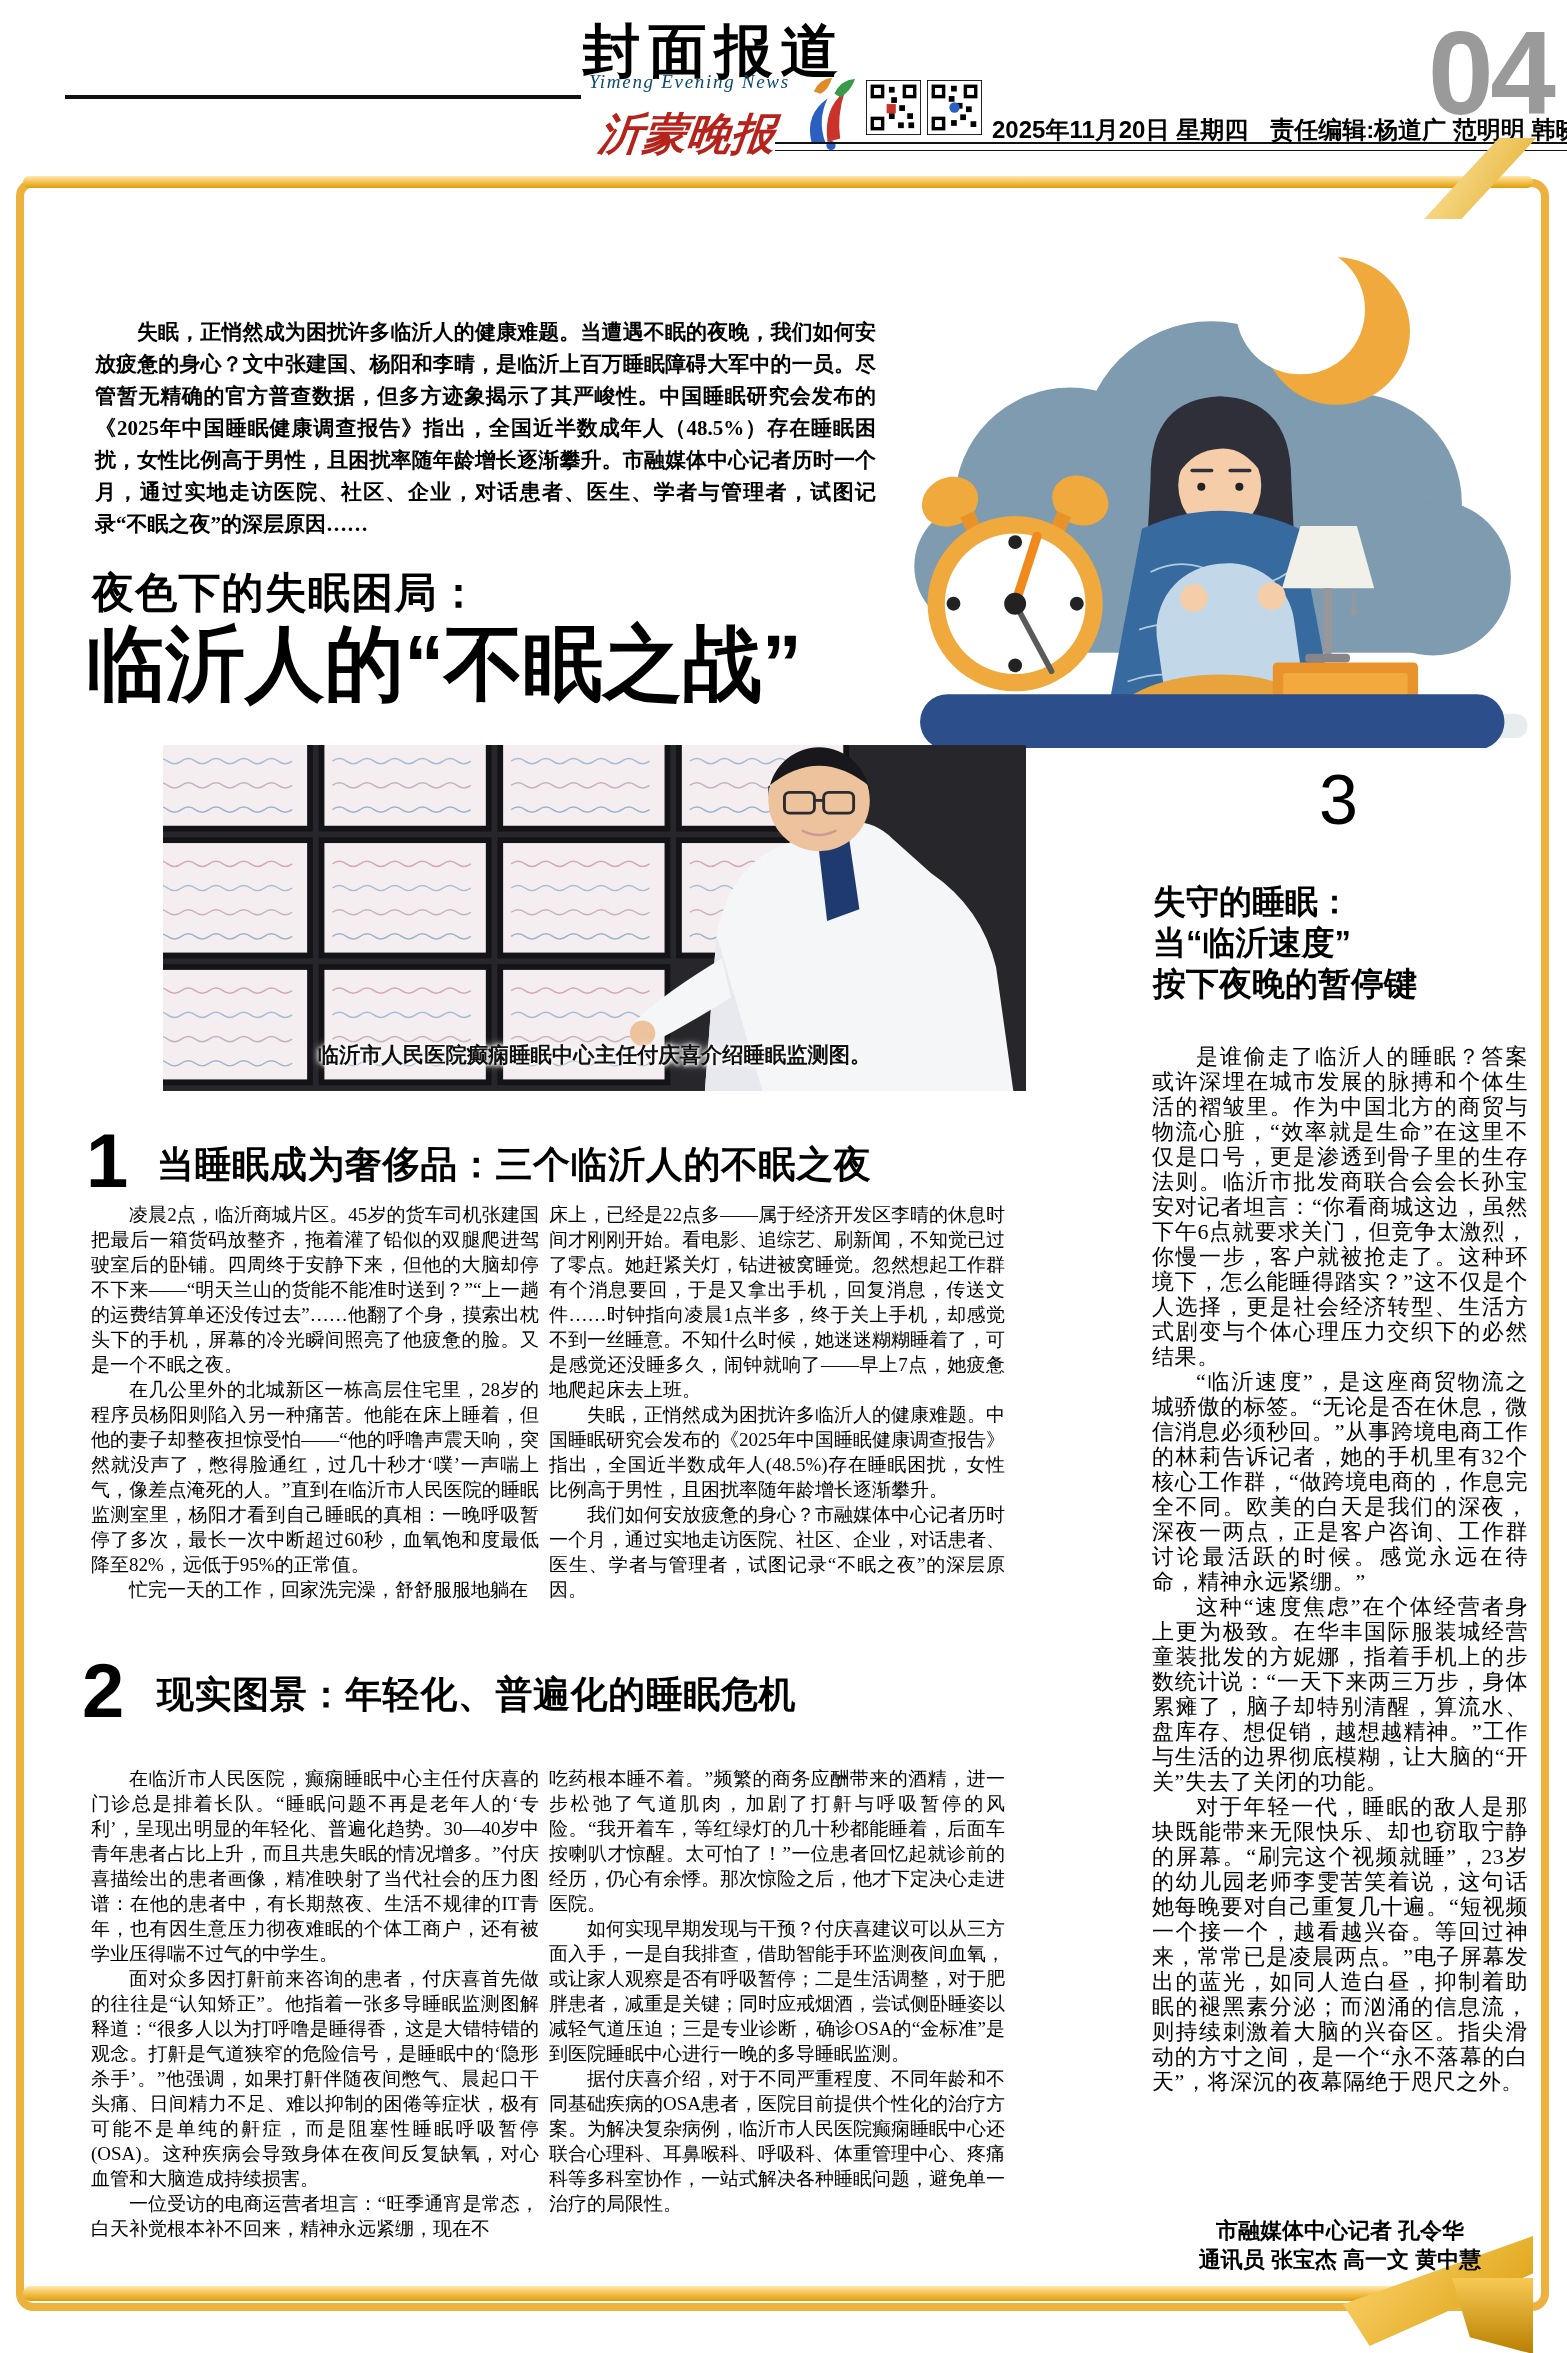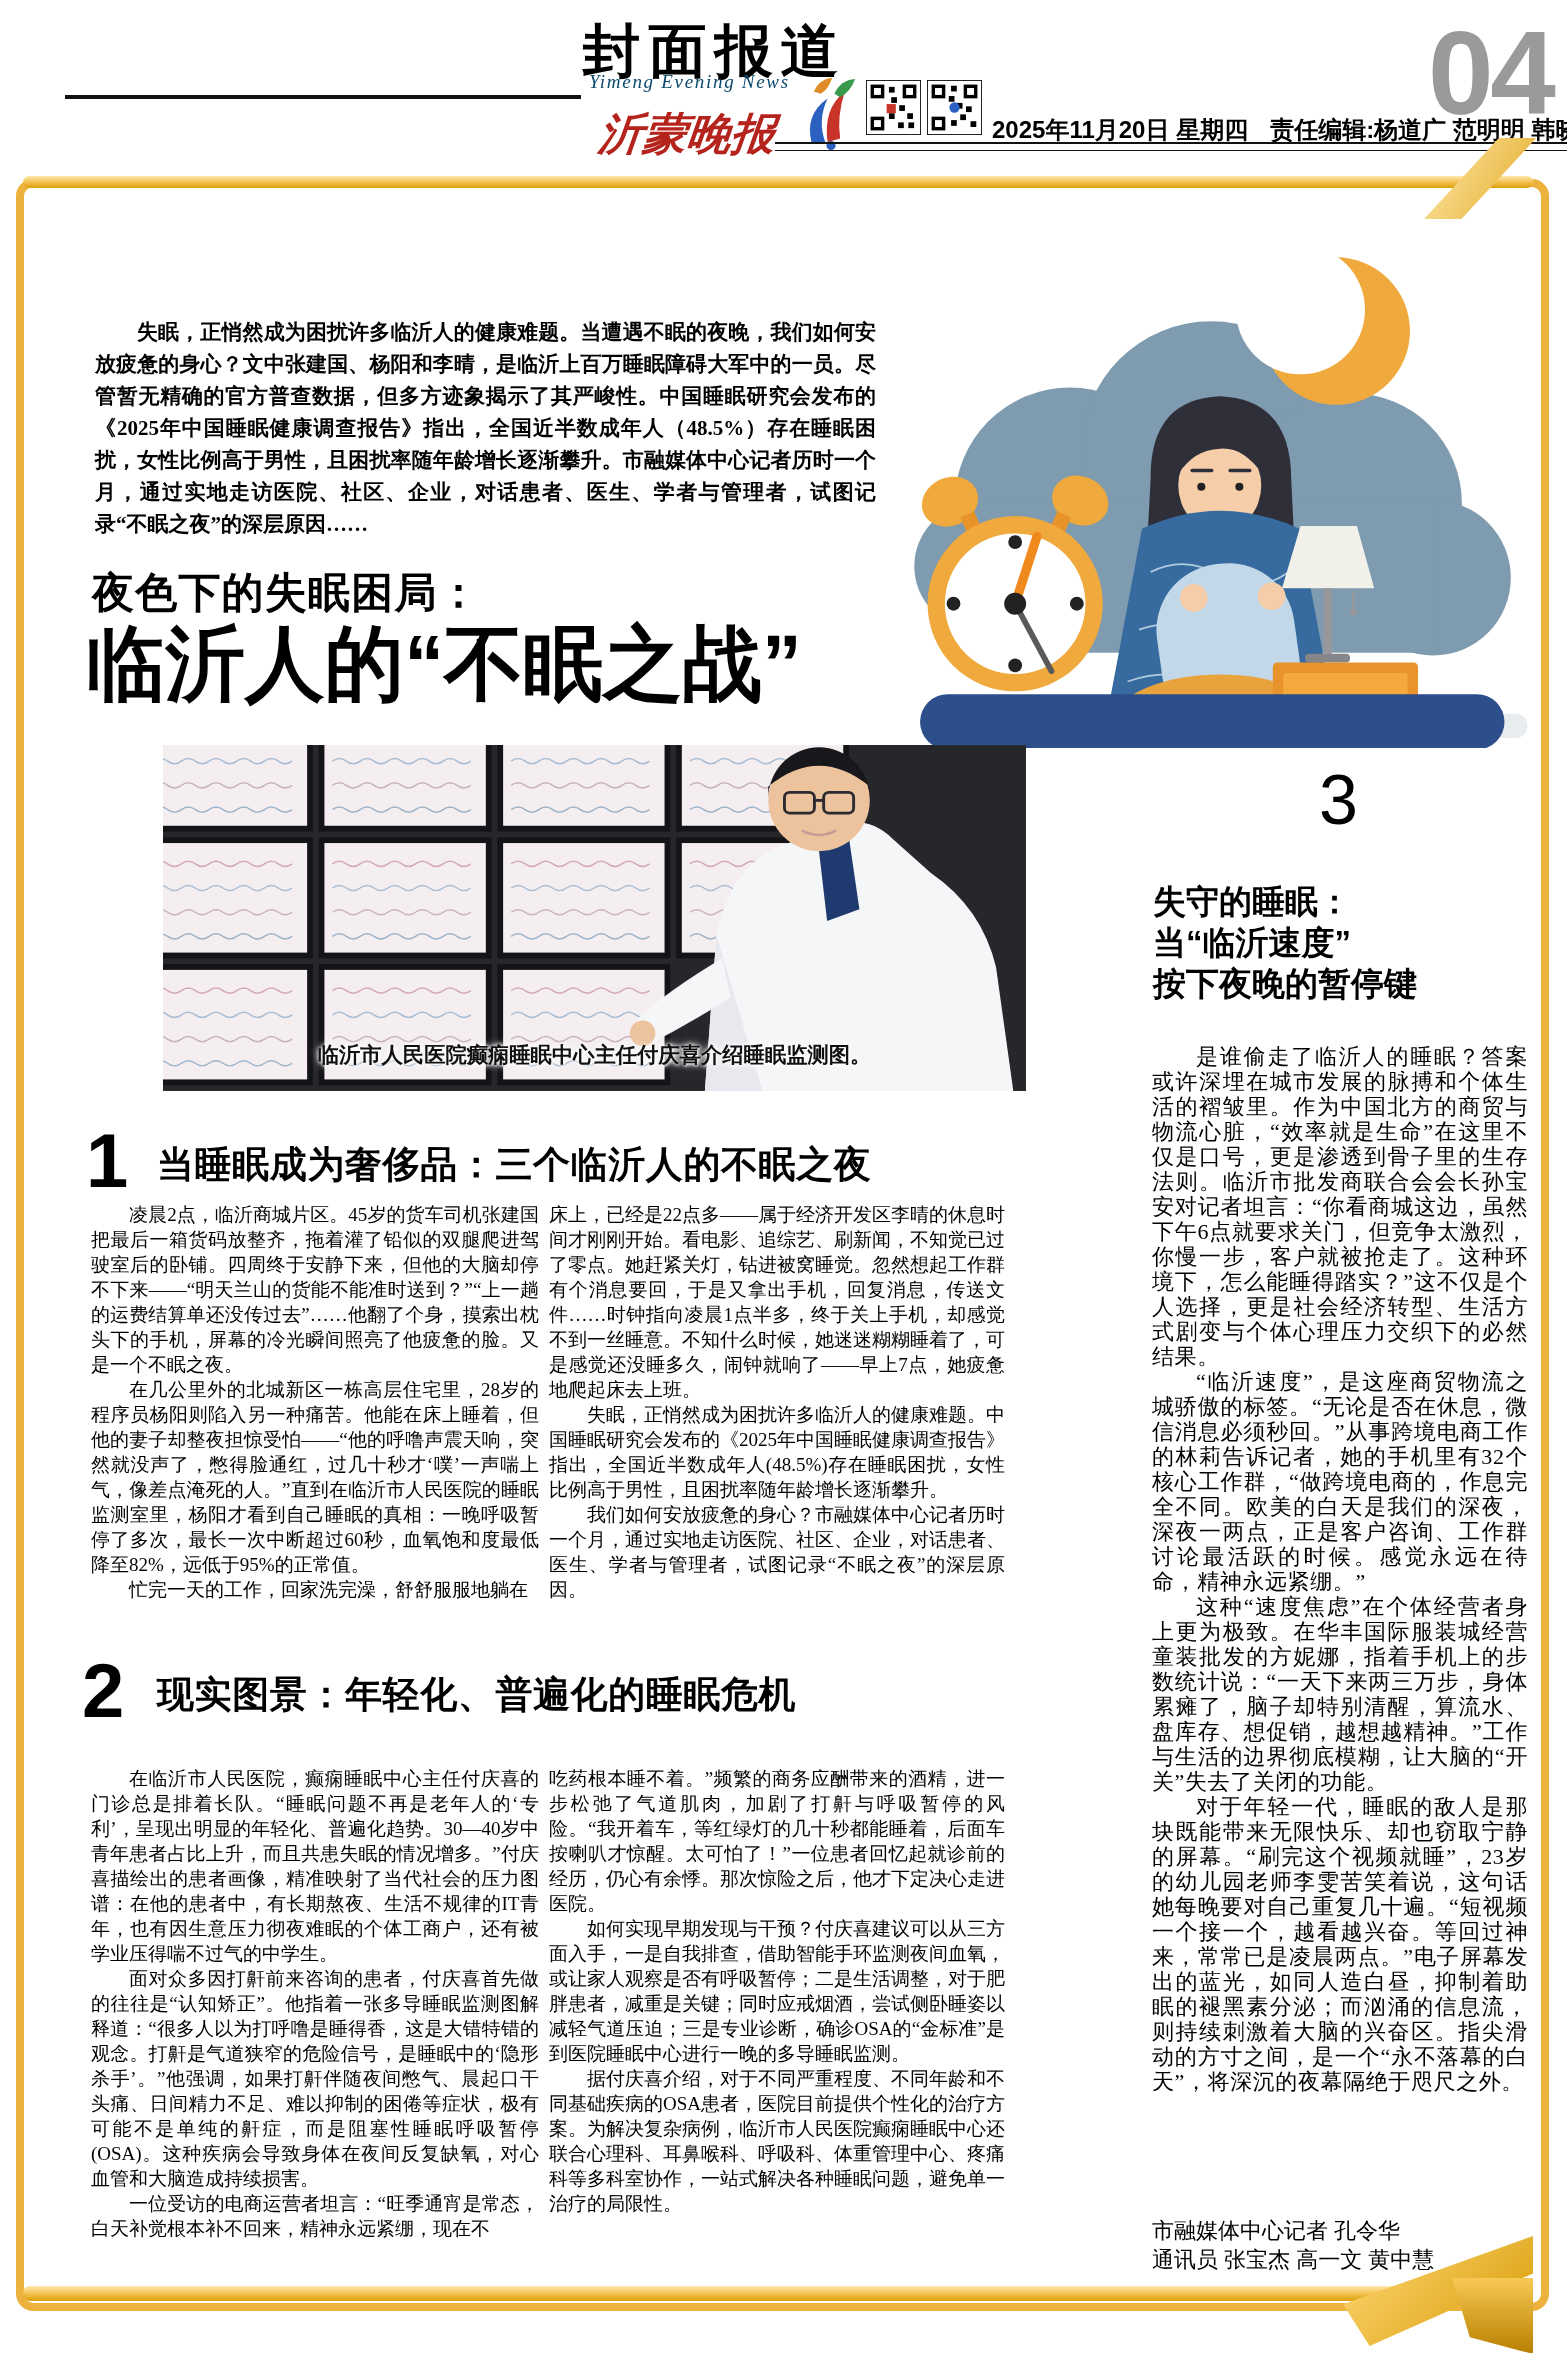--- a/index.html
+++ b/index.html
@@ -78,22 +78,22 @@
   .s2-title{left:157px;top:1670px;}
   .s2-col1{left:91px;top:1766px;width:448px;height:522px;}
   .s2-col2{left:549px;top:1766px;width:456px;height:522px;}
 
   .s3-num{left:1150px;top:760px;width:377px;text-align:center;font-size:70px;font-weight:500;}
   .s3-title{left:1153px;top:881px;font-family:"Liberation Sans","DejaVu Sans",sans-serif;
      font-weight:900;font-size:33px;line-height:41px;}
   .s3-body{left:1152px;top:1044px;width:376px;height:1164px;font-size:22px;line-height:25px;
      letter-spacing:0.6px;text-align:justify;overflow:hidden;}
   .s3-body p{margin:0;text-indent:2em;}
-  .byline{left:1152px;top:2216px;width:376px;text-align:left;
-     font-family:"Liberation Sans","DejaVu Sans",sans-serif;font-weight:400;font-size:22px;line-height:29px;}
+  .byline{left:1152px;top:2216px;width:376px;text-align:center;
+     font-family:"Liberation Sans","DejaVu Sans",sans-serif;font-weight:700;font-size:22px;line-height:29px;}
 </style>
 </head>
 <body>
 
 <div class="page">
 
   <div class="abs masthead-title">封面报道</div>
   <div class="abs masthead-rule"></div>
   <div class="abs eng-name">Yimeng Evening News</div>
   <div class="abs paper-name">沂蒙晚报</div>

